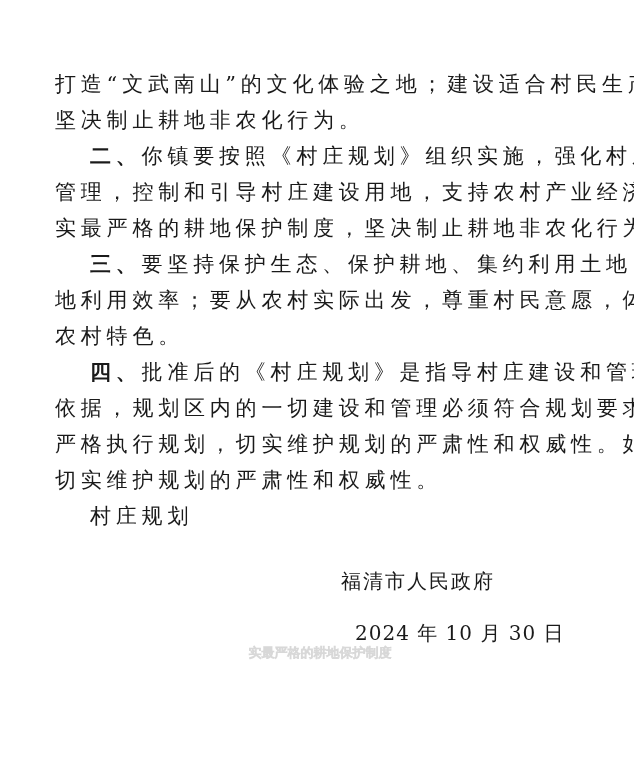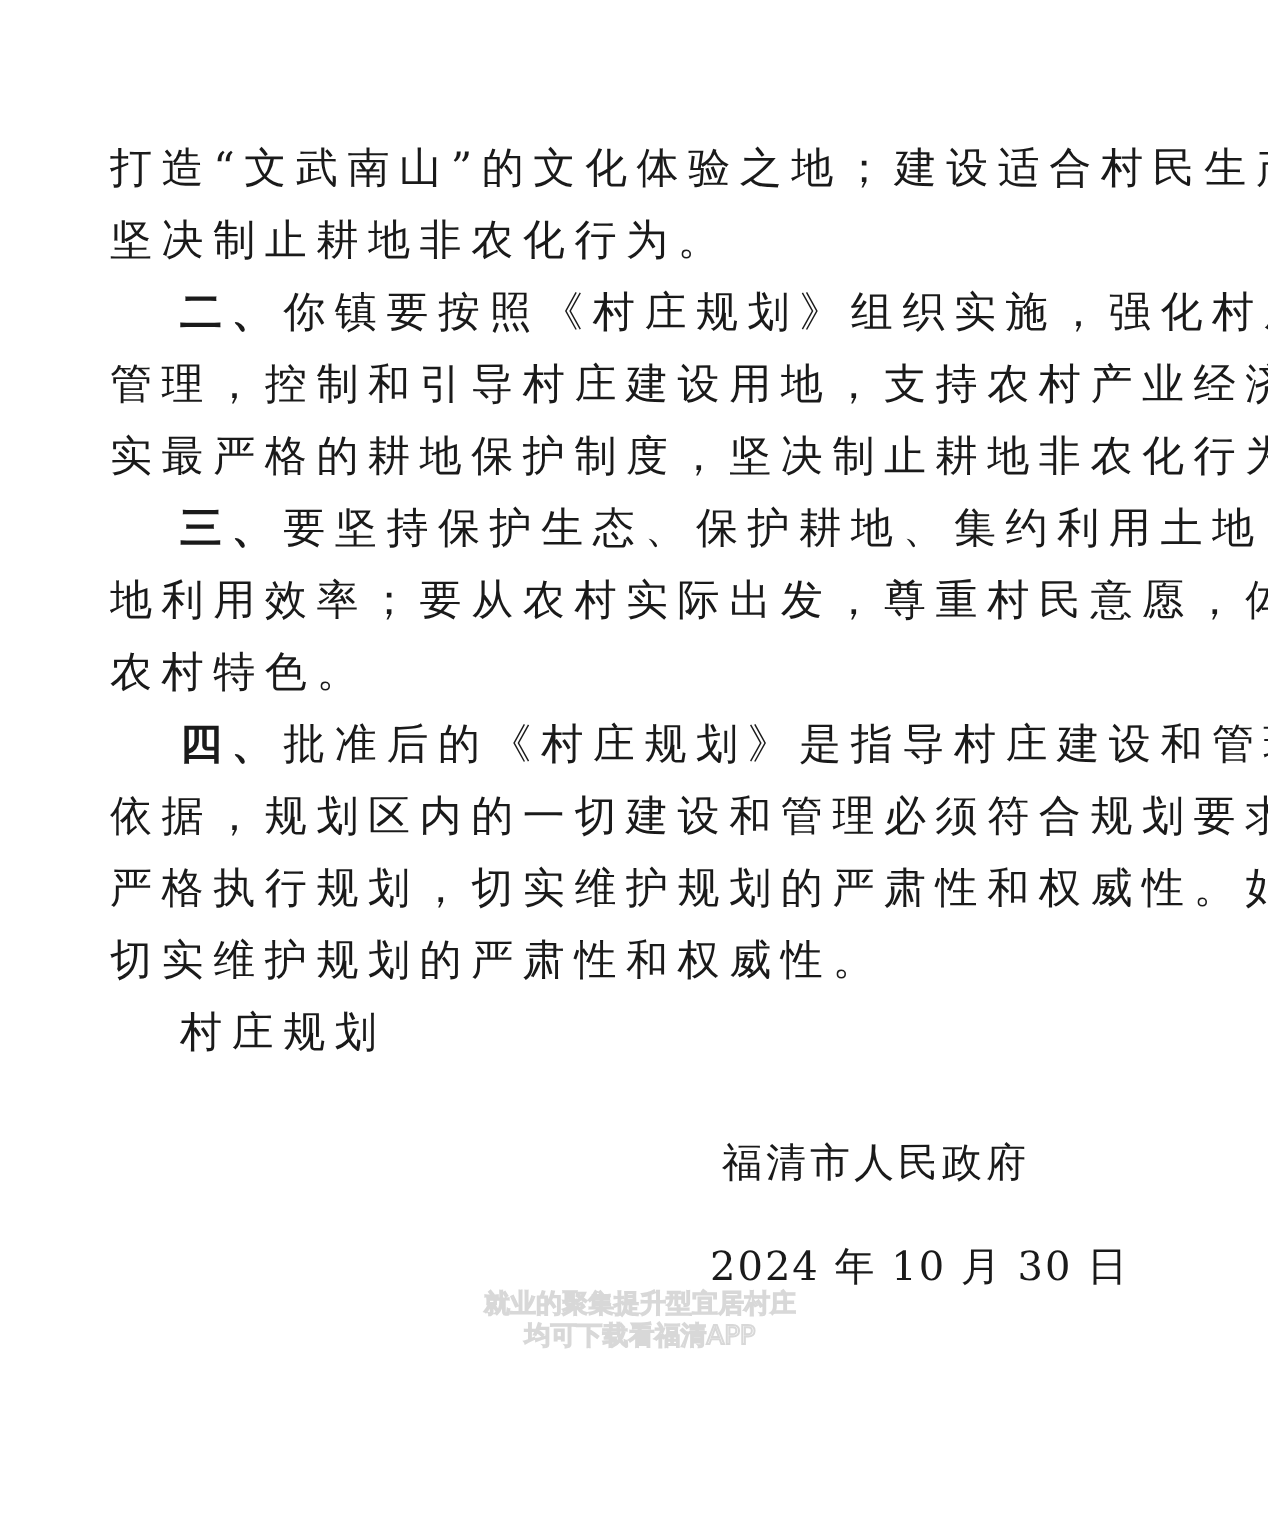--- a/index.html
+++ b/index.html
@@ -31,20 +31,19 @@
   <div class="line" style="top:288px">地利用效率；要从农村实际出发，尊重村民意愿，体现地方和</div>
   <div class="line" style="top:324px">农村特色。</div>
 
   <div class="line indent" style="top:360px"><span class="bold">四、</span><span>批准后的《村庄规划》是指导村庄建设和管理的重要</span></div>
   <div class="line" style="top:396px">依据，规划区内的一切建设和管理必须符合规划要求，请你镇</div>
   <div class="line" style="top:432px">严格执行规划，切实维护规划的严肃性和权威性。如需变动，</div>
   <div class="line" style="top:468px">切实维护规划的严肃性和权威性。</div>
 
   <div class="line indent" style="top:504px">村庄规划</div>
 
-  <div class="sig" style="left:361px; top:569px">福清市人民政府</div>
+  <div class="sig" style="left:341px; top:569px">福清市人民政府</div>
   <div class="sig" style="left:355px; top:621px; letter-spacing:1px">2024 年 10 月 30 日</div>
 </div>
 
 <div class="wm">
-  <div class="wm-line">就业的聚集提升型宜居村庄</div>
-  <div class="wm-line">均可下载看福清APP</div>
+  <div class="wm-line">实最严格的耕地保护制度</div>
 </div>
 
 </body></html>

